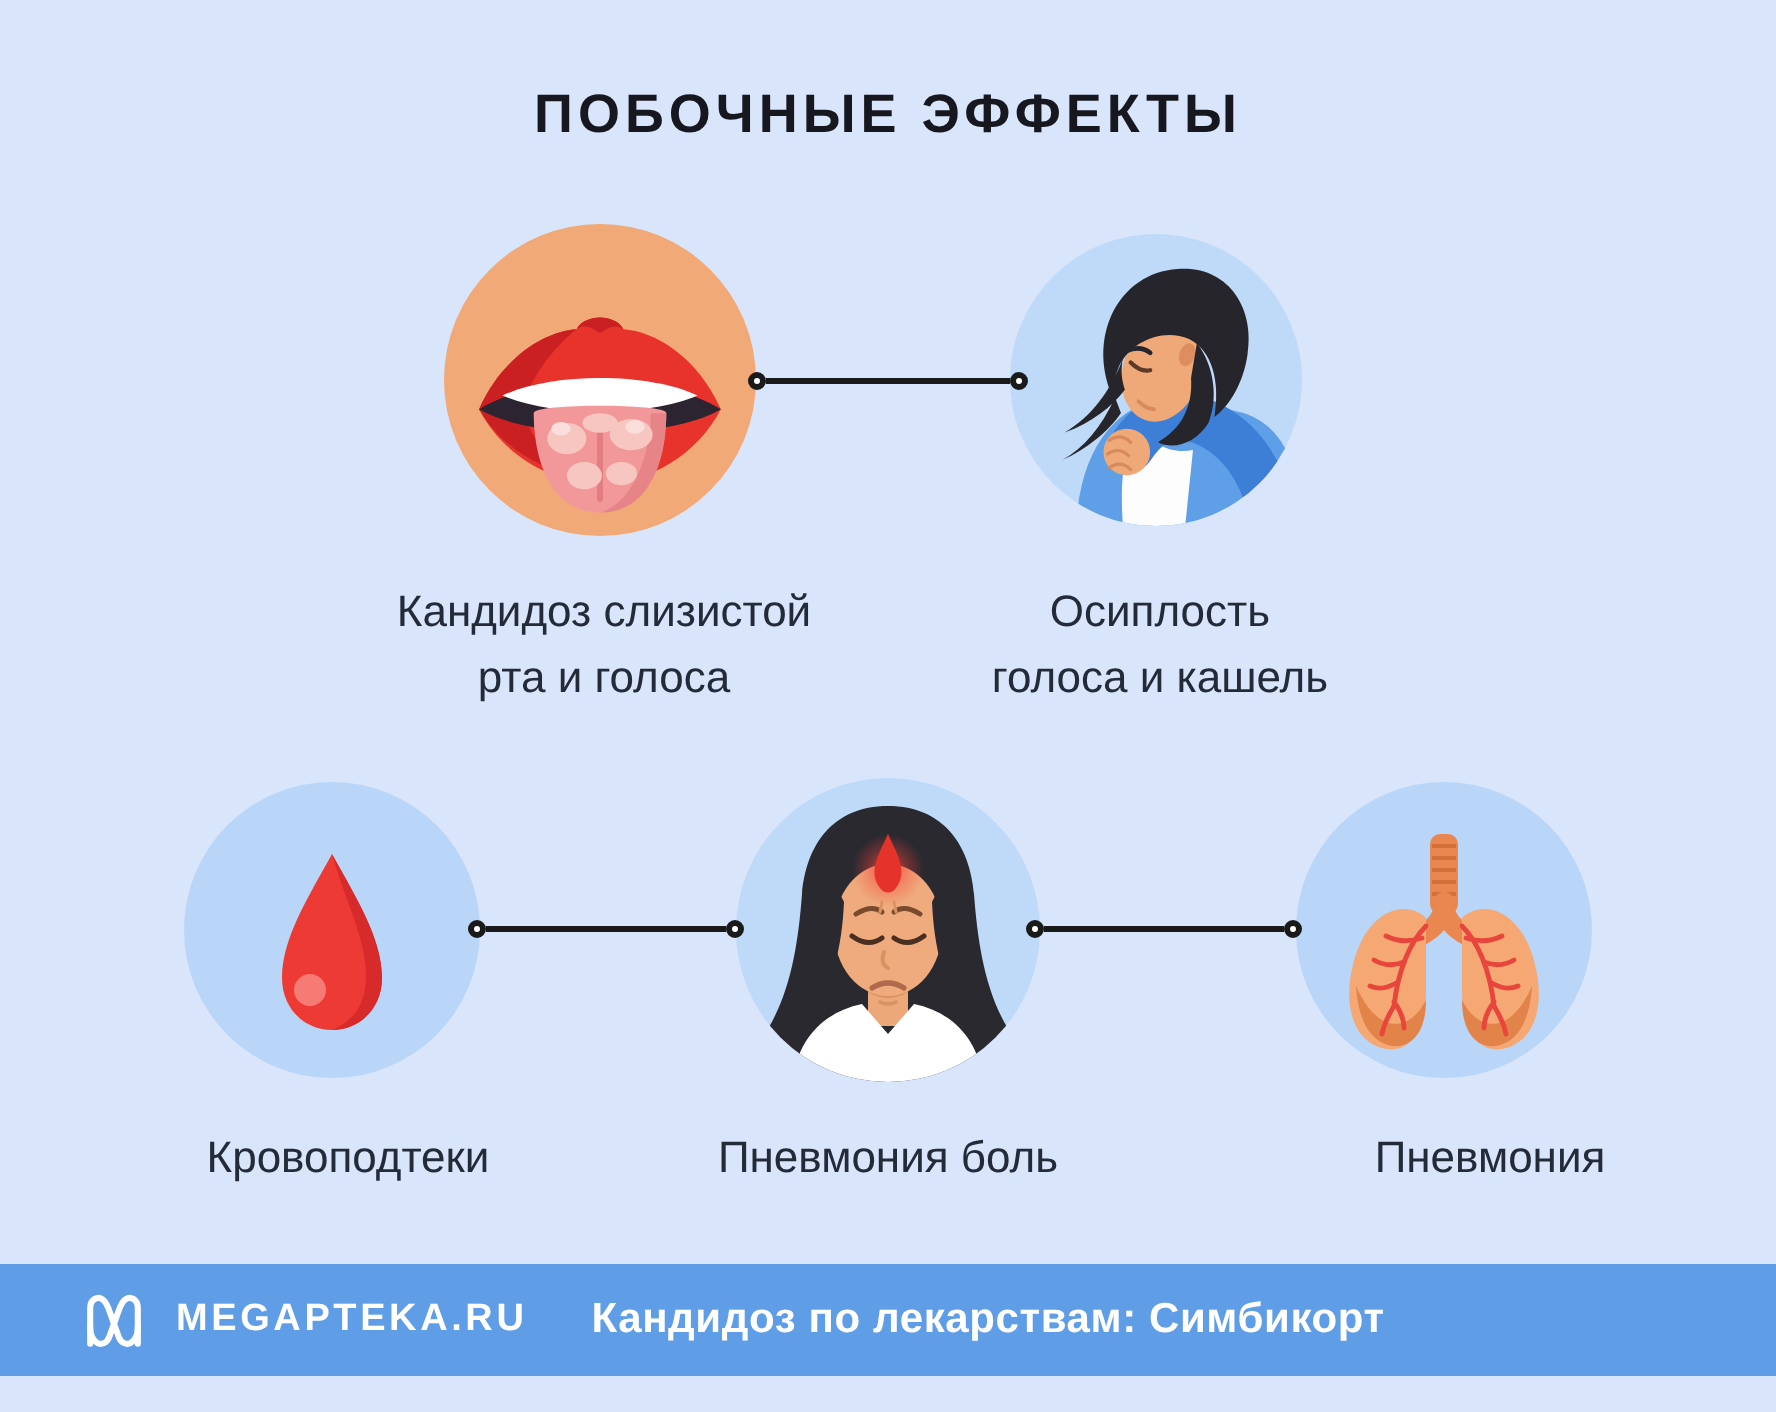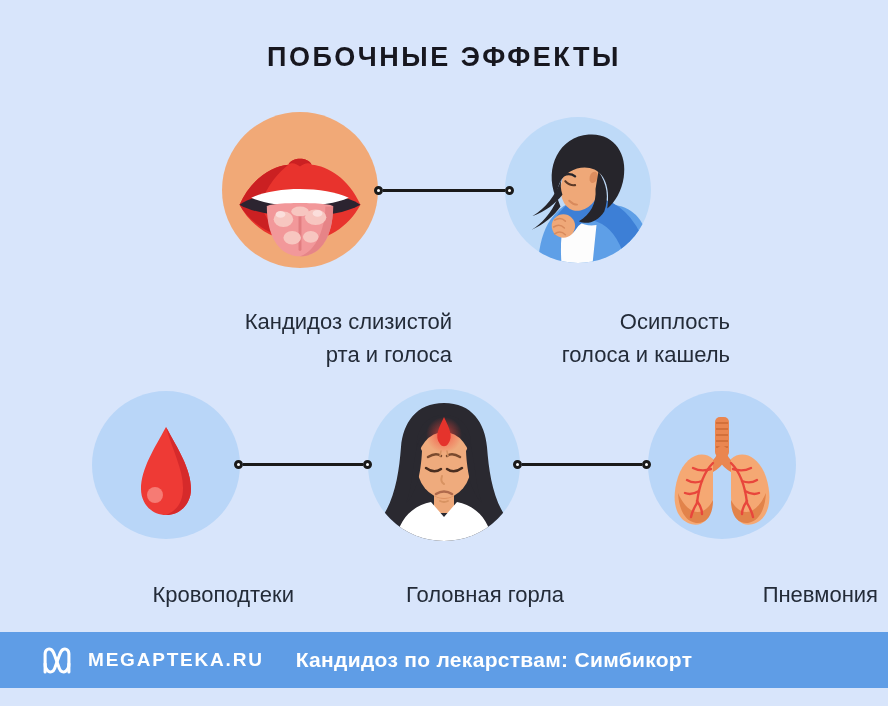--- a/index.html
+++ b/index.html
@@ -25,22 +25,22 @@
     position:absolute; height:15px; display:flex; align-items:center;
   }
   .connector .dot {
     width:9px; height:9px; border:3px solid #1A1A1A; border-radius:50%;
     background:#FFFFFF; flex:0 0 auto;
   }
   .connector .line {
     flex:1 1 auto; height:3px; background:#1A1A1A;
   }
   .label {
-    position:absolute; text-align:right; color:#232B38;
-    font-size:22px; line-height:33px;margin-top:16px;
+    position:absolute; text-align:center; color:#232B38;
+    font-size:22px; line-height:33px;
   }
   .footer {
     position:absolute; left:0; top:632px; width:888px; height:56px;
     background:#5F9DE6; display:flex; align-items:center;
     padding-left:40px; color:#FFFFFF;
   }
   .footer .logo { width:34px; height:34px; flex:0 0 auto; }
   .footer .brand {
     margin-left:14px; font-size:19px; font-weight:bold; letter-spacing:1.8px;
   }
@@ -184,23 +184,23 @@
   <div class="connector" style="left:513px; top:457px; width:138px;">
     <span class="dot"></span>
       <span class="line"></span>
       <span class="dot"></span>
   </div>
 
   <div class="label" style="left:54px; top:562px; width:240px;">
     <div>Кровоподтеки</div>
   </div>
   <div class="label" style="left:324px; top:562px; width:240px;">
-    <div>Головная горла</div>
-  </div>
-  <div class="label" style="left:638px; top:562px; width:240px;">
+    <div>Пневмония боль</div>
+  </div>
+  <div class="label" style="left:625px; top:562px; width:240px;">
     <div>Пневмония</div>
   </div>
 
   <div class="footer">
     <svg class="logo" viewBox="0 0 40 40" fill="none" stroke="#FFFFFF" stroke-width="3.6" stroke-linecap="round" stroke-linejoin="round">
       <path d="M6,34 L6,13 C6,7.5 10.5,6 13.2,7.8 C15.3,9.2 16.4,12 17.4,15 L22.8,30 C24.2,33.8 27.6,35 30.2,33.2 C32.8,31.4 34,28.5 34,24.5"></path>
       <path d="M34,34 L34,13 C34,7.5 29.5,6 26.8,7.8 C24.7,9.2 23.6,12 22.6,15 L17.2,30 C15.8,33.8 12.4,35 9.8,33.2 C7.2,31.4 6,28.5 6,24.5"></path>
     </svg>
     <div class="brand">MEGAPTEKA.RU</div>
     <div class="tagline">Кандидоз по лекарствам: Симбикорт</div>

